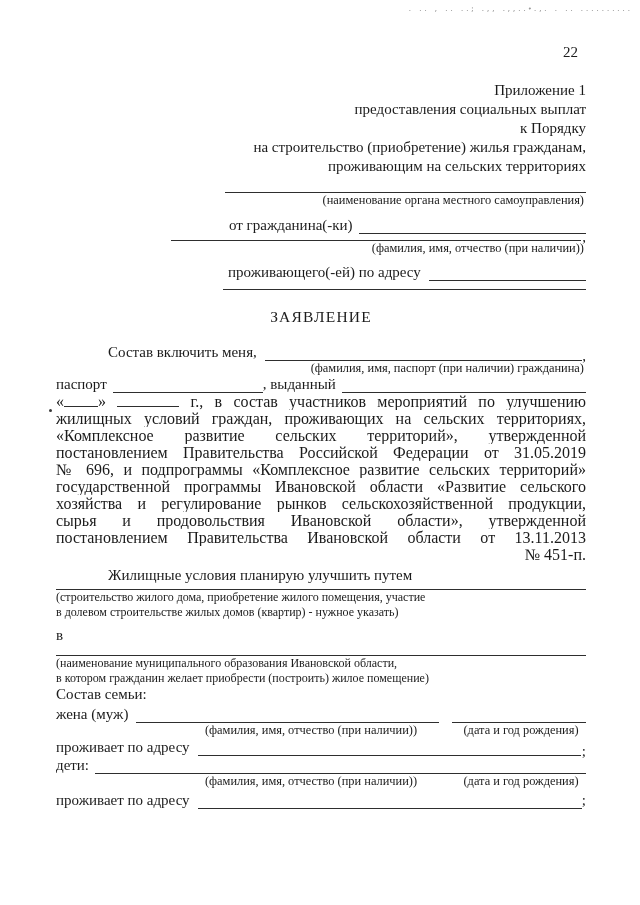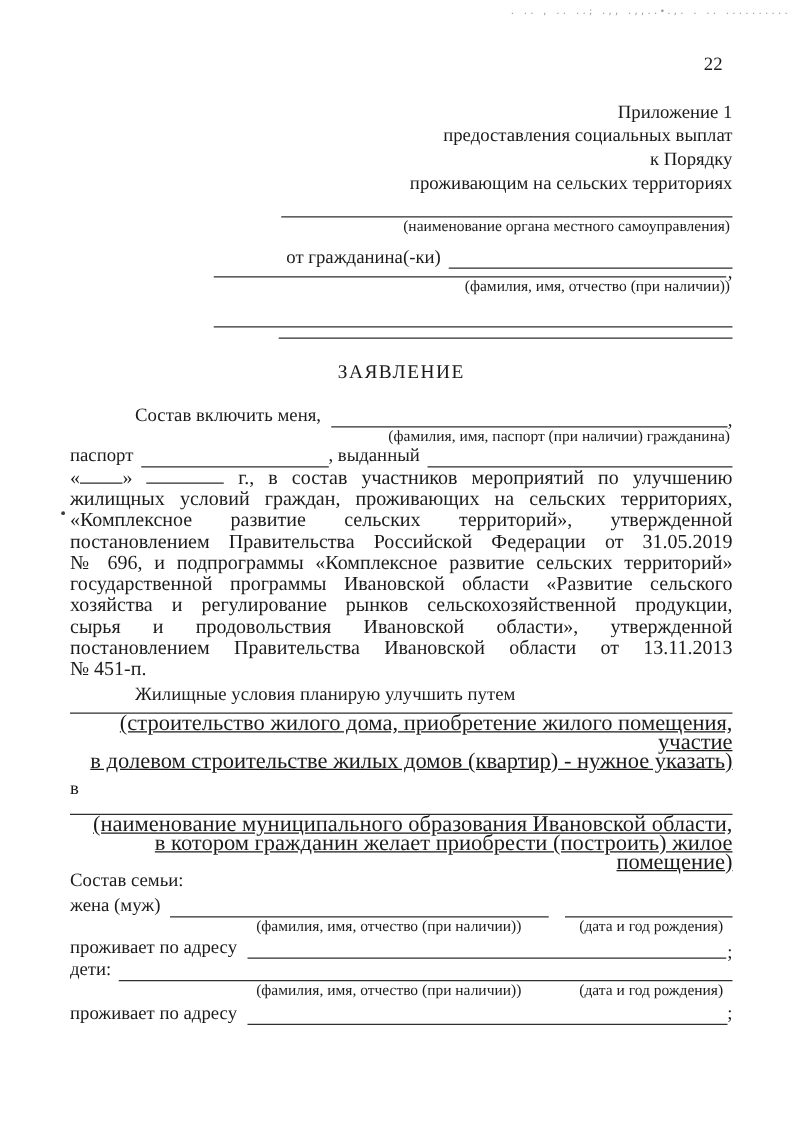--- a/index.html
+++ b/index.html
@@ -59,27 +59,27 @@
   .req-row .lbl { padding-left:52px; white-space:nowrap; padding-right:8px; }
   .req-row .comma { line-height:10px; }
   .hint-right-full { text-align:right; padding-right:2px; }
   .pass-row { display:flex; align-items:flex-end; height:17px; font-size:15px; }
   .pass-row .lbl { white-space:nowrap; }
   .pass-row .b1 { flex:0 0 150px; margin-left:6px; }
   .pass-row .lbl2 { white-space:nowrap; padding-right:6px; }
   
   .para { font-size:16px; line-height:17px; }
   .jline { text-align:justify; text-align-last:justify; height:17px; overflow:hidden; }
-  .jline-last { text-align:left; height:17px; }
+  .jline-last { text-align:right; height:17px; }
   .ublank { display:inline-block; border-bottom:1.5px solid #2e2e2e; height:11px; vertical-align:baseline; }
   .ub-day { width:34px; }
   .ub-year { width:62px; }
   .improve-lead { font-size:15px; line-height:17px; padding-left:52px; margin-top:4px; }
   .rule-full { border-bottom:1.7px solid #2e2e2e; margin-top:5px; }
-  .hint-center { text-align:right; font-size:18px; line-height:15px;text-decoration:underline; }
+  .hint-center { text-align:left; font-size:12px; line-height:15px; }
   .in-row { font-size:15px; line-height:17px; margin-top:7px; }
   .rule-full2 { border-bottom:1.7px solid #2e2e2e; margin-top:11px; }
   
   .family-head { font-size:15px; }
   .spouse-row { display:flex; align-items:flex-end; height:20px; font-size:15px; }
   .spouse-row .lbl { white-space:nowrap; padding-right:8px; }
   .spouse-row .b1 { flex:2.25 1 0; }
   .spouse-row .gap { flex:0 0 13px; }
   .spouse-row .b2 { flex:1 1 0; }
   .hintrow { display:flex; font-size:12.4px; line-height:15px; }
@@ -102,36 +102,38 @@
   <div class="speck"></div>
 
   <div class="content">
 
     <div class="pagenum">22</div>
 
     <div class="header">
       <div>Приложение 1</div>
       <div>предоставления социальных выплат</div>
       <div>к Порядку</div>
+      <div>на строительство (приобретение) жилья гражданам,</div>
       <div>проживающим на сельских территориях</div>
     </div>
 
     <div class="addressee">
       <div class="hr r1"></div>
       <div class="hint hint-right">(наименование органа местного самоуправления)</div>
       <div class="frow from-row">
         <span class="lbl">от гражданина(-ки)</span>
         <span class="blank"></span>
       </div>
       <div class="frow comma-row">
         <span class="blank"></span>
         <span class="comma">,</span>
       </div>
       <div class="hint hint-right">(фамилия, имя, отчество (при наличии))</div>
       <div class="frow addr-row">
+        <span class="lbl">проживающего(-ей) по адресу</span>
         <span class="blank"></span>
       </div>
       <div class="hr r3"></div>
     </div>
 
     <div class="title">ЗАЯВЛЕНИЕ</div>
 
     <div class="req-row">
       <span class="lbl">Состав включить меня,</span>
       <span class="blank"></span>

